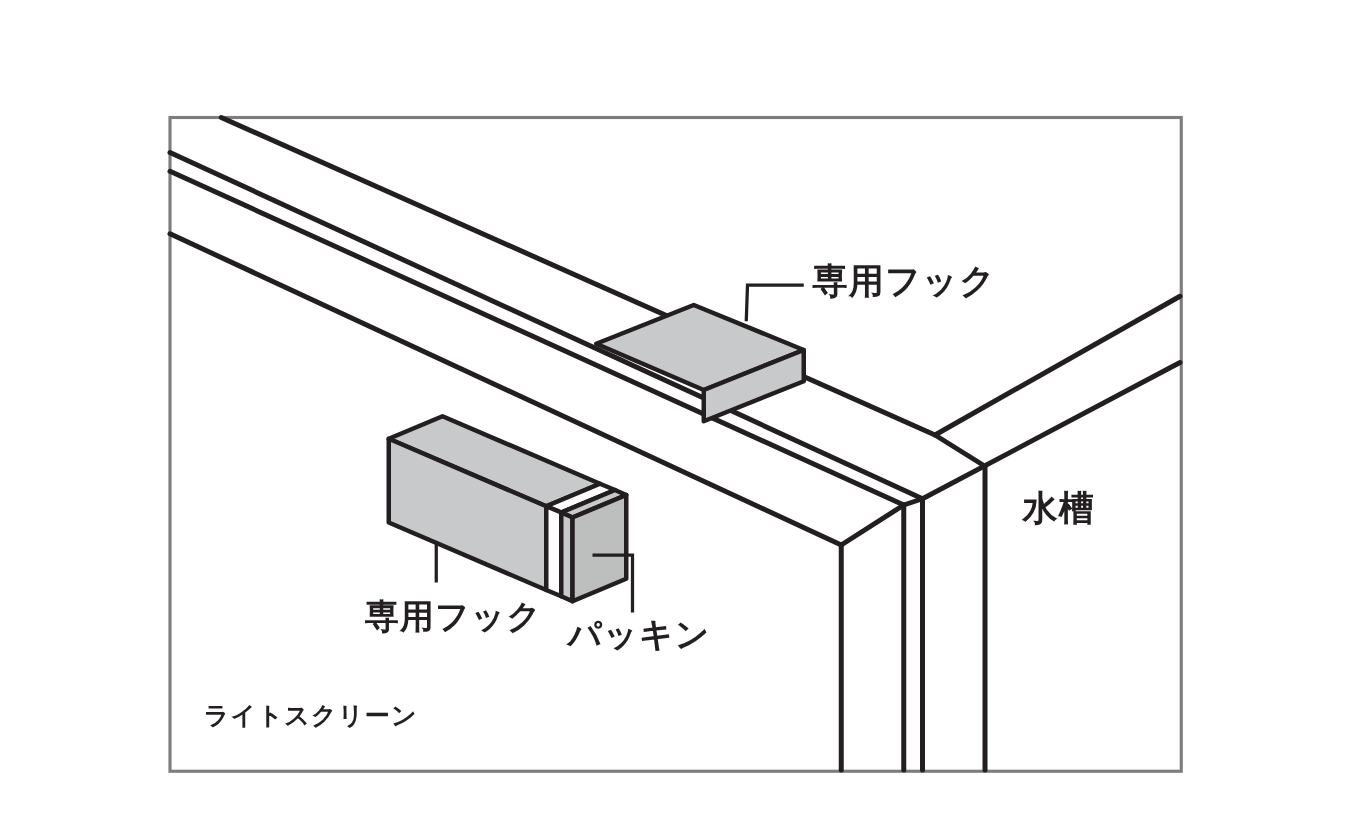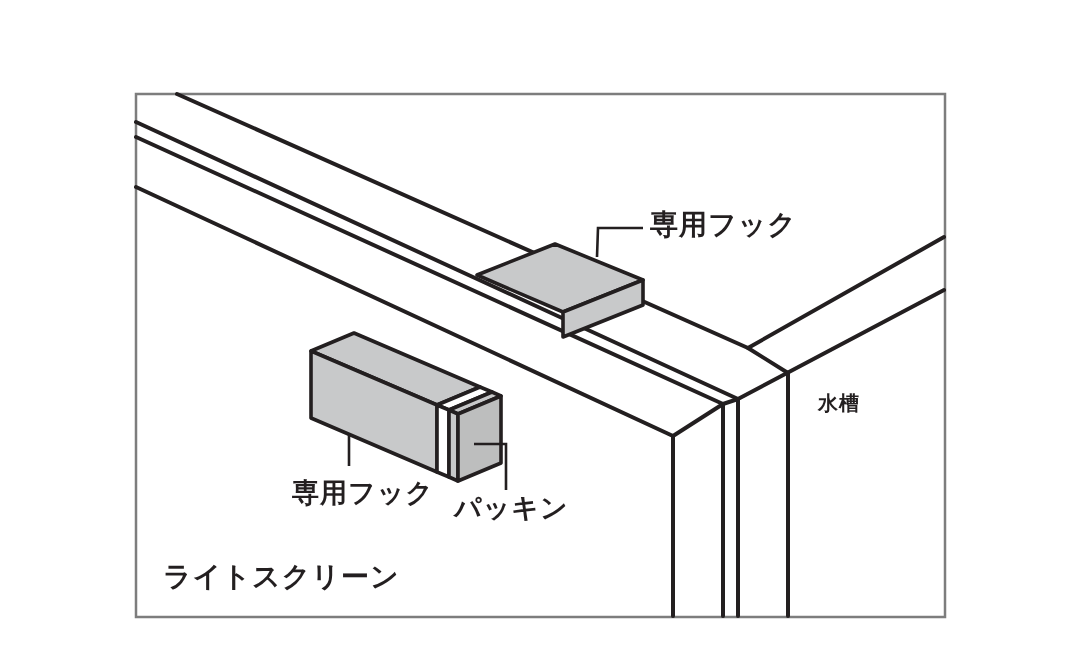--- a/index.html
+++ b/index.html
@@ -62,24 +62,24 @@
   .label{
     position:absolute;
     color:#231f20;
     font-weight:600;
     letter-spacing:1px;
     white-space:nowrap;
     line-height:1;
     user-select:none;
   }
   .label-hook  { left:650px; top:211px; font-size:28px; }
-  .label-tank  { left:818px; top:393px; font-size:20px;text-align:center; }
+  .label-tank  { left:818px; top:393px; font-size:28px;text-align:center; }
   .label-screw { left:292px; top:480px; font-size:27px; }
   .label-pack  { left:454px; top:495px; font-size:27px; }
-  .label-screen{ left:163px; top:563px; font-size:28px; }
+  .label-screen{ left:163px; top:563px; font-size:20px; }
 </style>
 </head>
 <body>
 
 <div class="canvas">
 
   <svg class="diagram-svg" viewBox="0 0 1080 662" aria-hidden="true">
 
     <rect class="frame" x="136" y="94" width="809" height="523"></rect>
 

